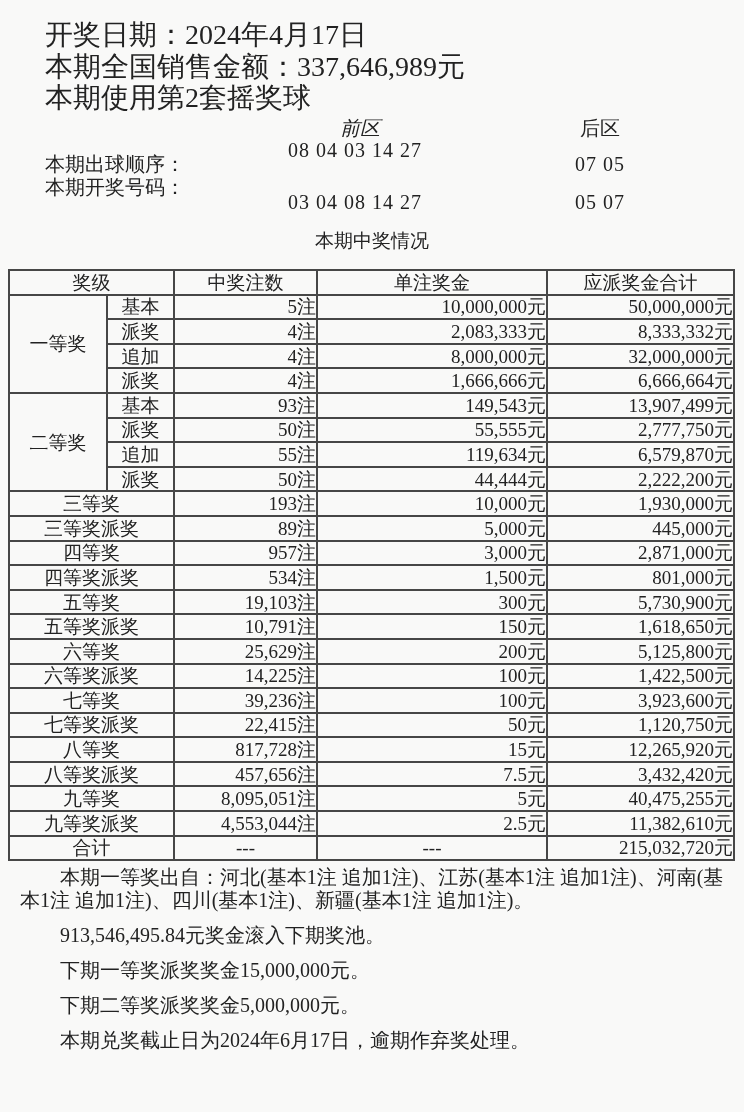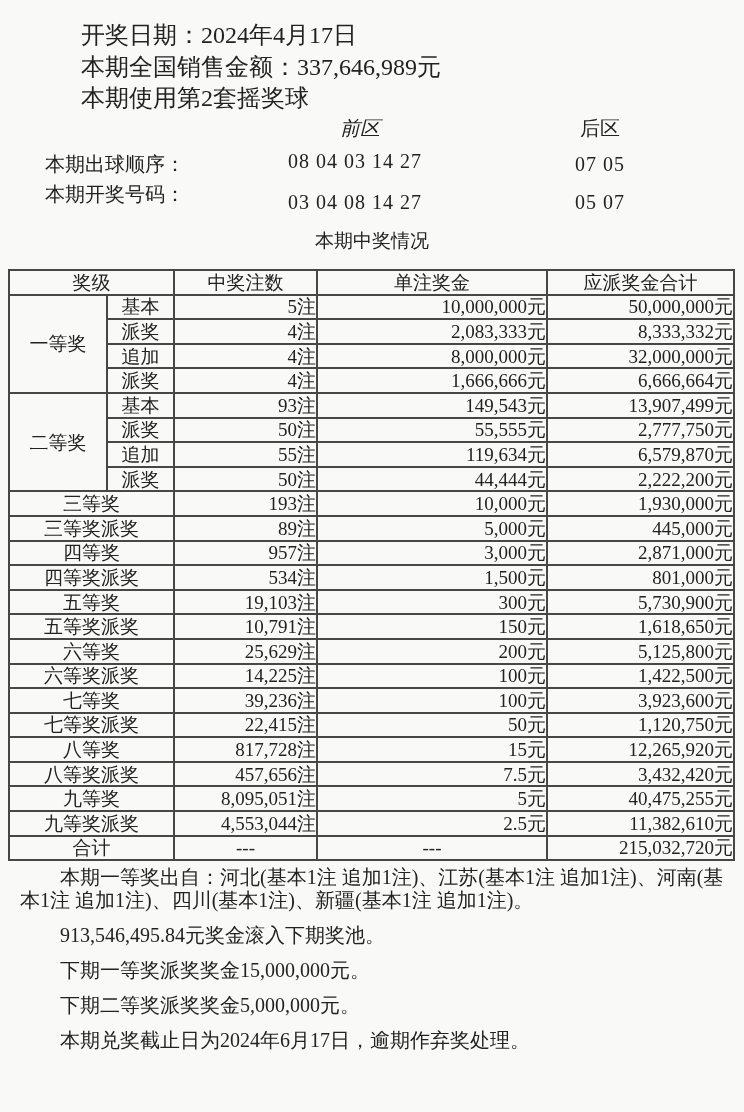--- a/index.html
+++ b/index.html
@@ -5,21 +5,21 @@
   html,body{margin:0;padding:0;}
   body{
     width:744px;height:1112px;
     background:#f9f9f8;
     color:#222;
     font-family:"Liberation Serif","DejaVu Serif",serif;
     position:relative;
     overflow:hidden;
   }
   .abs{position:absolute;}
-  .info-line{font-size:24px;white-space:pre;line-height:22px;margin-left:36px;}
+  .info-line{font-size:28px;white-space:pre;line-height:22px;}
   .zone-label{font-size:20px;line-height:22px;}
   .num-label{font-size:20px;line-height:22px;}
   .nums{font-size:20px;line-height:22px;letter-spacing:1px;white-space:pre;}
   .table-title{
     position:absolute;top:230px;left:0;width:744px;
     text-align:center;font-size:19px;line-height:22px;
   }
   table.prize{
     position:absolute;top:257px;left:8px;
     border-collapse:collapse;table-layout:fixed;margin-top:12px;
@@ -48,24 +48,24 @@
 <div>
 
   <div class="abs info-line" style="top:24px;left:45px;">开奖日期：2024年4月17日</div>
   <div class="abs info-line" style="top:56px;left:45px;">本期全国销售金额：337,646,989元</div>
   <div class="abs info-line" style="top:87px;left:45px;">本期使用第2套摇奖球</div>
 
   <div class="abs zone-label" style="top:117px;left:340px;font-style:italic;">前区</div>
   <div class="abs zone-label" style="top:117px;left:580px;">后区</div>
 
   <div class="abs num-label" style="top:153px;left:45px;">本期出球顺序：</div>
-  <div class="abs nums" style="top:150px;left:288px;">08 04 03 14 27</div>
+  <div class="abs nums" style="top:139px;left:288px;">08 04 03 14 27</div>
   <div class="abs nums" style="top:153px;left:575px;">07 05</div>
 
-  <div class="abs num-label" style="top:183px;left:45px;">本期开奖号码：</div>
+  <div class="abs num-label" style="top:176px;left:45px;">本期开奖号码：</div>
   <div class="abs nums" style="top:191px;left:288px;">03 04 08 14 27</div>
   <div class="abs nums" style="top:191px;left:575px;">05 07</div>
 
   <div class="table-title">本期中奖情况</div>
 
   <table class="prize">
     <colgroup>
       <col style="width:98px">
         <col style="width:67px">
         <col style="width:143px">

